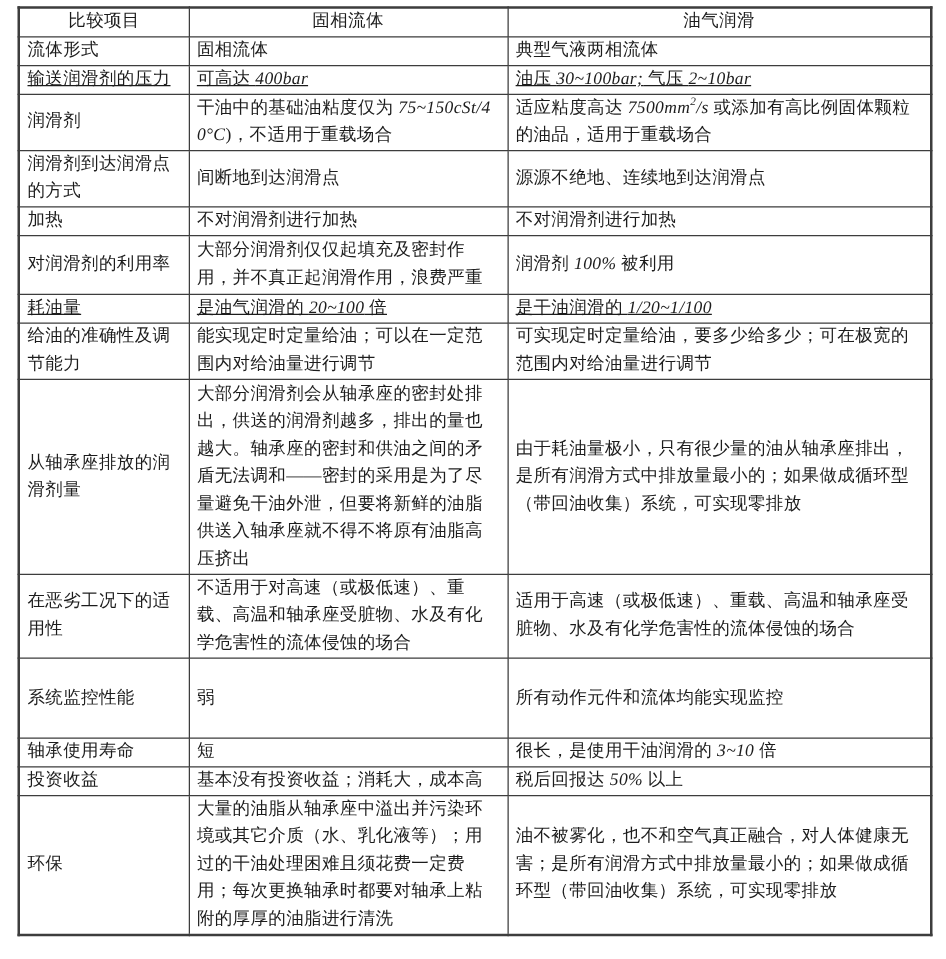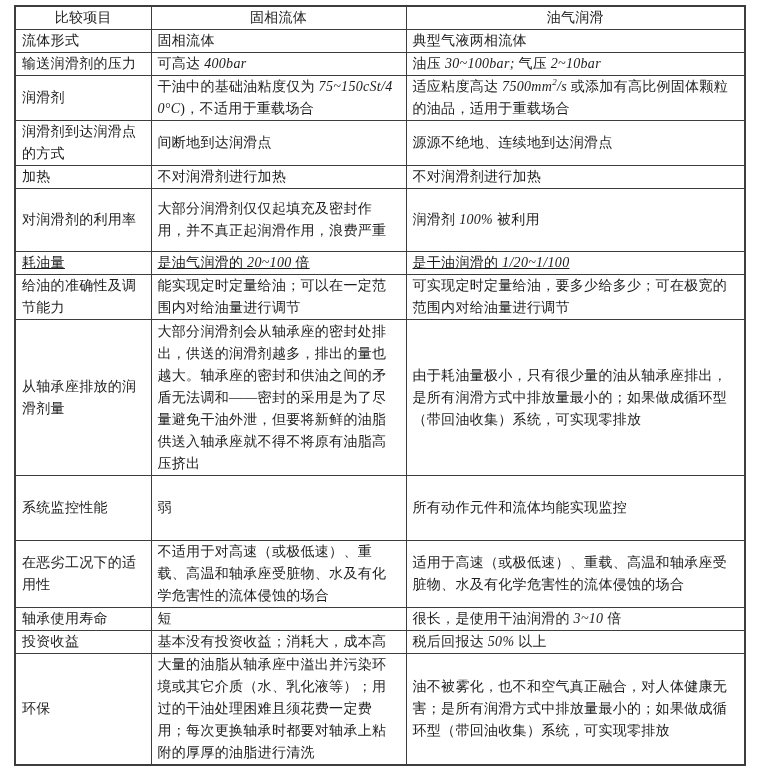--- a/index.html
+++ b/index.html
@@ -34,25 +34,25 @@
     letter-spacing: 0.3px;
     word-break: break-all;
   }
   thead tr { height: 22px; }
   th { text-align: center; }
   td { text-align: left; }
   i { font-style: italic; font-family: "Liberation Serif", "DejaVu Serif", serif; }
   sup { font-size: 9px; line-height: 0; vertical-align: super; }
   
   tbody tr:nth-child(1)  { height: 21px; }
-  tbody tr:nth-child(2)  { height: 22px; }
+  tbody tr:nth-child(2)  { height: 22px; text-decoration: underline; }
   tbody tr:nth-child(3)  { height: 43px; }
   tbody tr:nth-child(4)  { height: 45px; }
   tbody tr:nth-child(5)  { height: 22px; margin-top: 32px; }
-  tbody tr:nth-child(6)  { height: 63px; padding-left: 28px; }
+  tbody tr:nth-child(6)  { height: 47px; padding-left: 28px; }
   tbody tr:nth-child(7)  { height: 21px; text-decoration: underline; }
   tbody tr:nth-child(8)  { height: 45px; font-family: Liberation Serif, serif; }
   tbody tr:nth-child(9)  { height: 156px; }
   tbody tr:nth-child(10) { height: 65px; }
   tbody tr:nth-child(11) { height: 64px; }
   tbody tr:nth-child(12) { height: 21px; }
   tbody tr:nth-child(13) { height: 22px; }
   tbody tr:nth-child(14) { height: 22px; }
   tbody tr:nth-child(15) { height: 117px; }
 </style>
@@ -122,29 +122,29 @@
   </tr>
 
   <tr>
     <td>从轴承座排放的润滑剂量</td>
     <td>大部分润滑剂会从轴承座的密封处排出，供送的润滑剂越多，排出的量也越大。轴承座的密封和供油之间的矛盾无法调和——密封的采用是为了尽量避免干油外泄，但要将新鲜的油脂供送入轴承座就不得不将原有油脂高压挤出</td>
     <td>由于耗油量极小，只有很少量的油从轴承座排出，是所有润滑方式中排放量最小的；如果做成循环型（带回油收集）系统，可实现零排放</td>
   </tr>
 
 
   <tr>
+    <td>在恶劣工况下的适用性</td>
+    <td>不适用于对高速（或极低速）、重载、高温和轴承座受脏物、水及有化学危害性的流体侵蚀的场合</td>
+    <td>适用于高速（或极低速）、重载、高温和轴承座受脏物、水及有化学危害性的流体侵蚀的场合</td>
+  </tr>
+
+  <tr>
     <td>系统监控性能</td>
     <td>弱</td>
     <td>所有动作元件和流体均能实现监控</td>
-  </tr>
-
-  <tr>
-    <td>在恶劣工况下的适用性</td>
-    <td>不适用于对高速（或极低速）、重载、高温和轴承座受脏物、水及有化学危害性的流体侵蚀的场合</td>
-    <td>适用于高速（或极低速）、重载、高温和轴承座受脏物、水及有化学危害性的流体侵蚀的场合</td>
   </tr>
 
   <tr>
     <td>轴承使用寿命</td>
     <td>短</td>
     <td>很长，是使用干油润滑的 <i>3~10</i> 倍</td>
   </tr>
 
   <tr>
     <td>投资收益</td>

